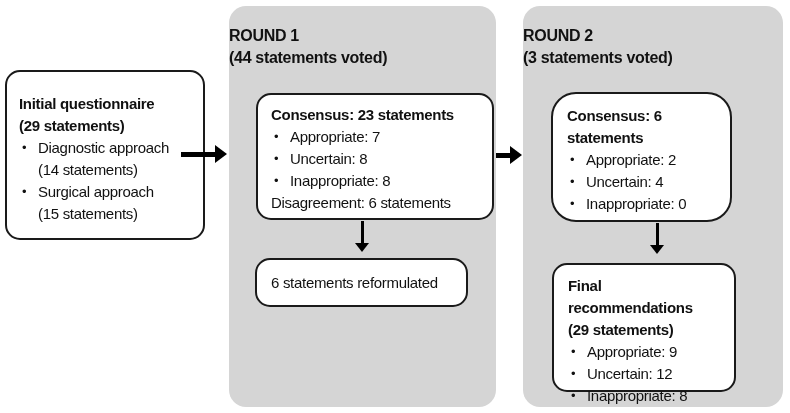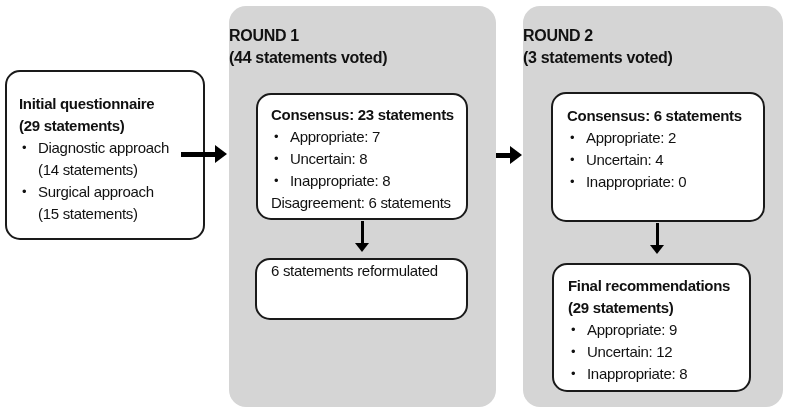--- a/index.html
+++ b/index.html
@@ -105,21 +105,21 @@
     <div class="head"></div>
   </div>
 
   <div class="abs panel" style="left:229px; top:6px; width:267px; height:401px;">
     <div class="panel-header">
       <div>ROUND 1</div>
       <div>(44 statements voted)</div>
     </div>
   </div>
 
-  <div class="abs wbox" style="left:256px; top:93px; width:212px; height:127px; padding:9px 8px 6px 13px;">
+  <div class="abs wbox" style="left:256px; top:93px; width:238px; height:127px; padding:9px 8px 6px 13px;">
     <div class="box-title">Consensus: 23 statements</div>
     <div class="bullet-row">
       <span class="bullet-dot">•</span>
       <span class="bullet-lines">Appropriate: 7</span>
     </div>
     <div class="bullet-row">
       <span class="bullet-dot">•</span>
       <span class="bullet-lines">Uncertain: 8</span>
     </div>
     <div class="bullet-row">
@@ -127,58 +127,58 @@
       <span class="bullet-lines">Inappropriate: 8</span>
     </div>
     <div>Disagreement: 6 statements</div>
   </div>
 
   <div class="abs v-arrow" style="left:355px; top:221px; width:14px; height:31px;">
     <div class="shaft"></div>
     <div class="head"></div>
   </div>
 
-  <div class="abs wbox" style="left:255px; top:258px; width:213px; height:62px; display:flex; padding-left:14px;">
+  <div class="abs wbox" style="left:255px; top:258px; width:213px; height:49px; display:flex; align-items:center; padding-left:14px;">
     <div>6 statements reformulated</div>
   </div>
 
   <div class="abs h-arrow" style="left:496px; top:146px; width:26px; height:18px;">
     <div class="shaft"></div>
     <div class="head"></div>
   </div>
 
   <div class="abs panel" style="left:523px; top:6px; width:260px; height:401px;">
     <div class="panel-header">
       <div>ROUND 2</div>
       <div>(3 statements voted)</div>
     </div>
   </div>
 
-  <div class="abs wbox" style="left:551px; top:92px; width:214px; height:130px; padding:11px 8px 6px 14px;">
+  <div class="abs wbox" style="left:551px; top:92px; width:181px; height:130px; padding:11px 8px 6px 14px;border-radius:25px;">
     <div class="box-title">Consensus: 6 statements</div>
     <div class="bullet-row">
       <span class="bullet-dot">•</span>
       <span class="bullet-lines">Appropriate: 2</span>
     </div>
     <div class="bullet-row">
       <span class="bullet-dot">•</span>
       <span class="bullet-lines">Uncertain: 4</span>
     </div>
     <div class="bullet-row">
       <span class="bullet-dot">•</span>
       <span class="bullet-lines">Inappropriate: 0</span>
     </div>
   </div>
 
   <div class="abs v-arrow" style="left:650px; top:223px; width:14px; height:31px;">
     <div class="shaft"></div>
     <div class="head"></div>
   </div>
 
-  <div class="abs wbox" style="left:552px; top:263px; width:199px; height:129px; padding:10px 8px 14px 14px;">
+  <div class="abs wbox" style="left:552px; top:263px; width:184px; height:129px; padding:10px 8px 14px 14px;">
     <div class="box-title">Final recommendations</div>
     <div class="box-title">(29 statements)</div>
     <div class="bullet-row">
       <span class="bullet-dot">•</span>
       <span class="bullet-lines">Appropriate: 9</span>
     </div>
     <div class="bullet-row">
       <span class="bullet-dot">•</span>
       <span class="bullet-lines">Uncertain: 12</span>
     </div>

